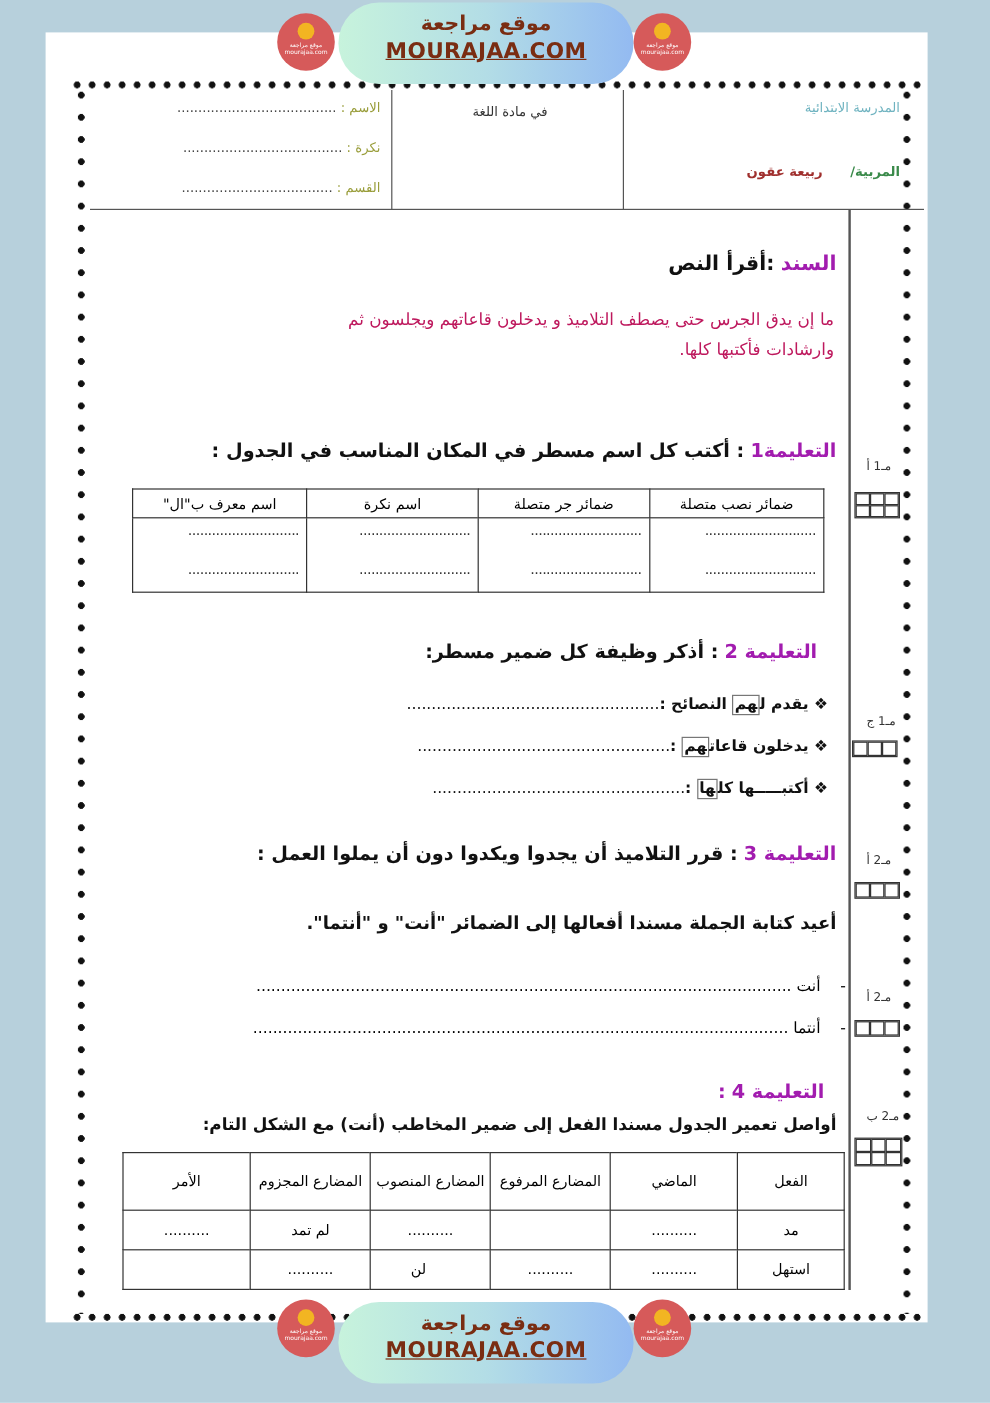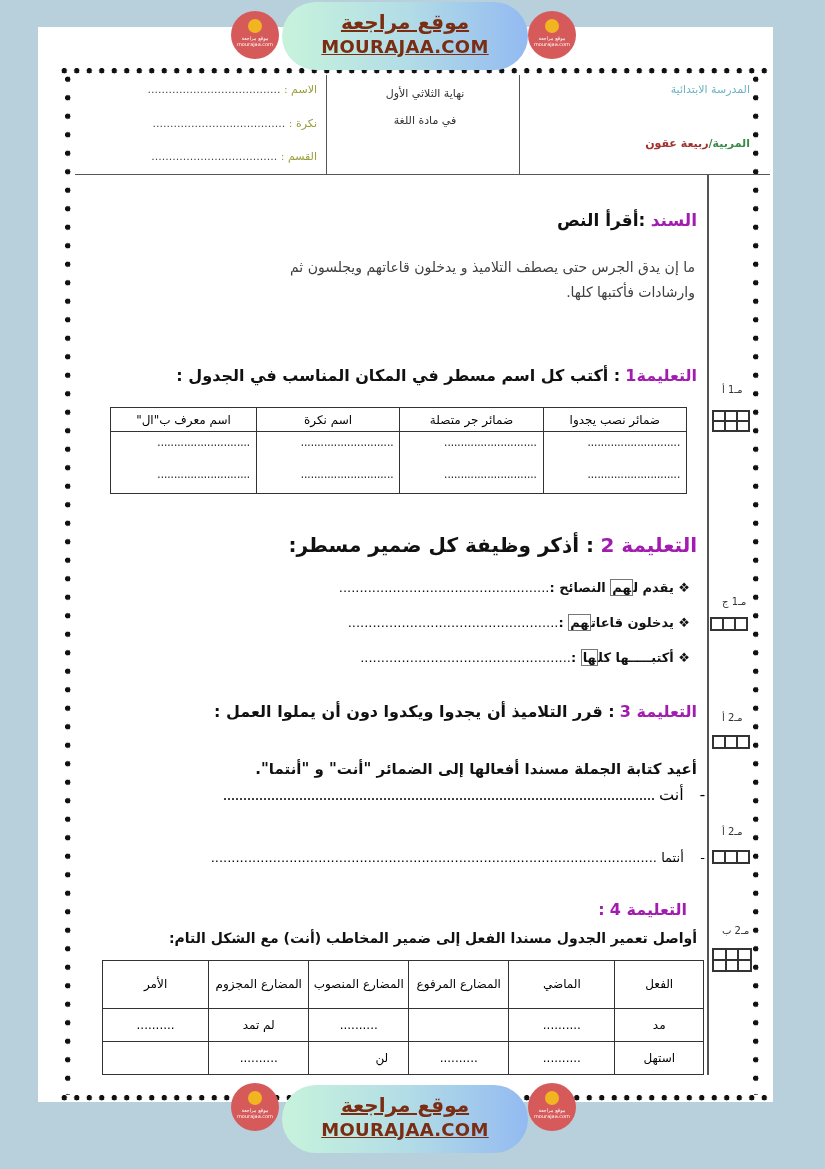--- a/index.html
+++ b/index.html
@@ -37,22 +37,22 @@
   
   .banner {
     position: absolute; left: 282px; width: 246px; height: 68px;
     border-radius: 34px;
     background: linear-gradient(90deg, #c7f3dc 0%, #b3dde6 50%, #93baf1 100%);
     text-align: center;
   }
   .banner.top { top: 2px; }
   .banner.bottom { top: 1085px; }
   .banner .ar {
-    display: block; color: #7a2d12; font-weight: bold; font-size: 20px;
-    text-decoration: underline; margin-top: 8px; direction: rtl;
+    display: block; color: #7a2d12; font-weight: bold; font-size: 17px;
+    margin-top: 8px; direction: rtl;
   }
   .banner .en {
     display: block; color: #7a2d12; font-weight: bold; font-size: 18px;
     text-decoration: underline; letter-spacing: 0.3px; margin-top: 2px;
   }
   .logo {
     position: absolute; width: 48px; height: 48px; border-radius: 50%;
     background: #d65a5a; text-align: center;
   }
   .logo .dot {
@@ -69,35 +69,35 @@
 
   
   .header {
     position: absolute; left: 75px; top: 75px; width: 695px; height: 100px;
     border-bottom: 1.5px solid #555;
     direction: rtl;
   }
   .hdr-vline { position: absolute; top: 0; width: 1.5px; height: 100px; background: #555; }
   .h-school { position: absolute; right: 20px; top: 8px; color: #6fb3c0; font-size: 11px; }
   .h-teacher { position: absolute; right: 20px; top: 62px; font-size: 11px; font-weight: bold; }
-  .h-teacher .t1 { color: #3a8a4a; }
+  .h-teacher .t1 { color: #3a8a4a; margin-left: 23px; }
   .h-teacher .t2 { color: #a0302e; }
   .h-title { position: absolute; left: 255px; width: 190px; top: 5px; text-align: center; font-size: 11px; color: #333; line-height: 27px; }
   .h-field { position: absolute; right: 245px; font-size: 11px; color: #999d3a; white-space: nowrap; }
   .h-field .dots { color: #444; letter-spacing: -0.5px; }
 
   
   .margin-line { position: absolute; left: 707px; top: 175px; width: 1.5px; height: 900px; background: #555; }
 
   .rtl { direction: rtl; text-align: right; position: absolute; }
   .sec-label { color: #a21caf; font-weight: bold; }
   .bold { font-weight: bold; color: #111; }
 
   .passage {
-    right: 130px; width: 560px; top: 255px; font-size: 14px; line-height: 25px; color: #404040;
+    right: 130px; width: 560px; top: 255px; font-size: 14px; line-height: 25px; color: #be185d;
   }
 
   table.t1 {
     position: absolute; left: 110px; top: 407px; width: 577px;
     border-collapse: collapse; direction: rtl; font-size: 12px;
   }
   table.t1 td, table.t1 th { border: 1px solid #333; padding: 3px 6px; font-weight: normal; }
   table.t1 th { height: 24px; }
   table.t1 td { height: 40px; vertical-align: top; color: #333; letter-spacing: -0.5px; }
   table.t1 td .d2 { margin-top: 18px; display: block; }
@@ -146,21 +146,20 @@
   </div>
 
 <div class="header">
   <div class="hdr-vline" style="right:250px"></div>
   <div class="hdr-vline" style="right:443px"></div>
   <div class="h-school">المدرسة الابتدائية</div>
   <div class="h-teacher">
     <span class="t1">المربية/</span><span class="t2">ربيعة عقون</span>
   </div>
   <div class="h-title">
-    <div>نهاية الثلاثي الأول</div>
     <div>في مادة اللغة</div>
   </div>
   <div class="h-field" style="top:8px; right:453px;">
     <span>الاسم :</span> <span class="dots">......................................</span>
   </div>
   <div class="h-field" style="top:42px; right:453px;">
     <span>نكرة :</span> <span class="dots">......................................</span>
   </div>
   <div class="h-field" style="top:75px; right:453px;">
     <span>القسم :</span> <span class="dots">....................................</span>
@@ -176,21 +175,21 @@
   <div>ما إن يدق الجرس حتى يصطف التلاميذ و يدخلون قاعاتهم ويجلسون ثم</div>
   <div>وارشادات فأكتبها كلها.</div>
 </div>
 
 <div class="rtl" style="right:128px; top:366px; font-size:16px;">
   <span class="sec-label">التعليمة1</span> <span class="bold">: أكتب كل اسم مسطر في المكان المناسب في الجدول :</span>
 </div>
 <table class="t1">
   <tbody>
       <tr>
-    <th>ضمائر نصب يجدوا</th>
+    <th>ضمائر نصب متصلة</th>
     <th>ضمائر جر متصلة</th>
     <th>اسم نكرة</th>
     <th>اسم معرف ب"ال"</th>
   </tr>
   <tr style="height:62px">
     <td><span>............................</span><span class="d2">............................</span></td>
     <td><span>............................</span><span class="d2">............................</span></td>
     <td><span>............................</span><span class="d2">............................</span></td>
     <td><span>............................</span><span class="d2">............................</span></td>
   </tr>
@@ -199,21 +198,21 @@
 <div class="mark" style="left:722px; top:384px;">مـ1 أ</div>
 <div class="grid" style="left:712px; top:410px; width:38px; height:22px; grid-template-columns:repeat(3,1fr); grid-template-rows:repeat(2,1fr);">
   <span></span>
     <span></span>
     <span></span>
     <span></span>
     <span></span>
     <span></span>
 </div>
 
-<div class="rtl" style="right:128px; top:533px; font-size:20px;">
+<div class="rtl" style="right:144px; top:533px; font-size:16px;">
   <span class="sec-label">التعليمة 2</span> <span class="bold">: أذكر وظيفة كل ضمير مسطر:</span>
 </div>
 <div class="rtl bullet-line" style="right:135px; top:580px;">
   <span>❖</span> <span>يقدم ل</span><span class="boxed">هم</span><span> النصائح :</span><span class="dots">...................................................</span>
 </div>
 <div class="rtl bullet-line" style="right:135px; top:615px;">
   <span>❖</span> <span>يدخلون قاعات</span><span class="boxed">هم</span><span> :</span><span class="dots">...................................................</span>
 </div>
 <div class="rtl bullet-line" style="right:135px; top:650px;">
   <span>❖</span> <span>أكتبـــــها كل</span><span class="boxed">ها</span><span> :</span><span class="dots">...................................................</span>
@@ -222,21 +221,21 @@
 <div class="grid" style="left:710px; top:617px; width:38px; height:14px; grid-template-columns:repeat(3,1fr);">
   <span></span>
     <span></span>
     <span></span>
 </div>
 
 <div class="rtl" style="right:128px; top:702px; font-size:16px;">
   <span class="sec-label">التعليمة 3</span> <span class="bold">: قرر التلاميذ أن يجدوا ويكدوا دون أن يملوا العمل :</span>
 </div>
 <div class="rtl bold" style="right:128px; top:760px; font-size:15px;">أعيد كتابة الجملة مسندا أفعالها إلى الضمائر "أنت" و "أنتما".</div>
-<div class="rtl" style="right:120px; top:785px; font-size:16px; white-space:nowrap;font-family:Liberation Serif, serif;">
+<div class="rtl" style="right:120px; top:815px; font-size:13px; white-space:nowrap;">
   <span>-</span>&nbsp;&nbsp;&nbsp;&nbsp;<span>أنت</span> <span style="letter-spacing:-0.5px">............................................................................................................</span>
 </div>
 <div class="rtl" style="right:120px; top:850px; font-size:13px; white-space:nowrap;">
   <span>-</span>&nbsp;&nbsp;&nbsp;&nbsp;<span>أنتما</span> <span style="letter-spacing:-0.5px">............................................................................................................</span>
 </div>
 <div class="mark" style="left:722px; top:712px;">مـ2 أ</div>
 <div class="grid" style="left:712px; top:735px; width:38px; height:14px; grid-template-columns:repeat(3,1fr);">
   <span></span>
     <span></span>
     <span></span>
@@ -277,21 +276,21 @@
     <td>..........</td>
     <td></td>
     <td>..........</td>
     <td class="cell-bold">لم تمد</td>
     <td>..........</td>
   </tr>
   <tr>
     <td class="cell-bold">استهل</td>
     <td>..........</td>
     <td>..........</td>
-    <td class="cell-bold" style="text-align:right; padding-right:20px">لن</td>
+    <td class="cell-bold" style="text-align:center; padding-right:20px">لن</td>
     <td>..........</td>
     <td></td>
   </tr>
 </tbody>
   </table>
 
 <div class="banner bottom">
   <span class="ar">موقع مراجعة</span>
   <span class="en">MOURAJAA.COM</span>
 </div>

